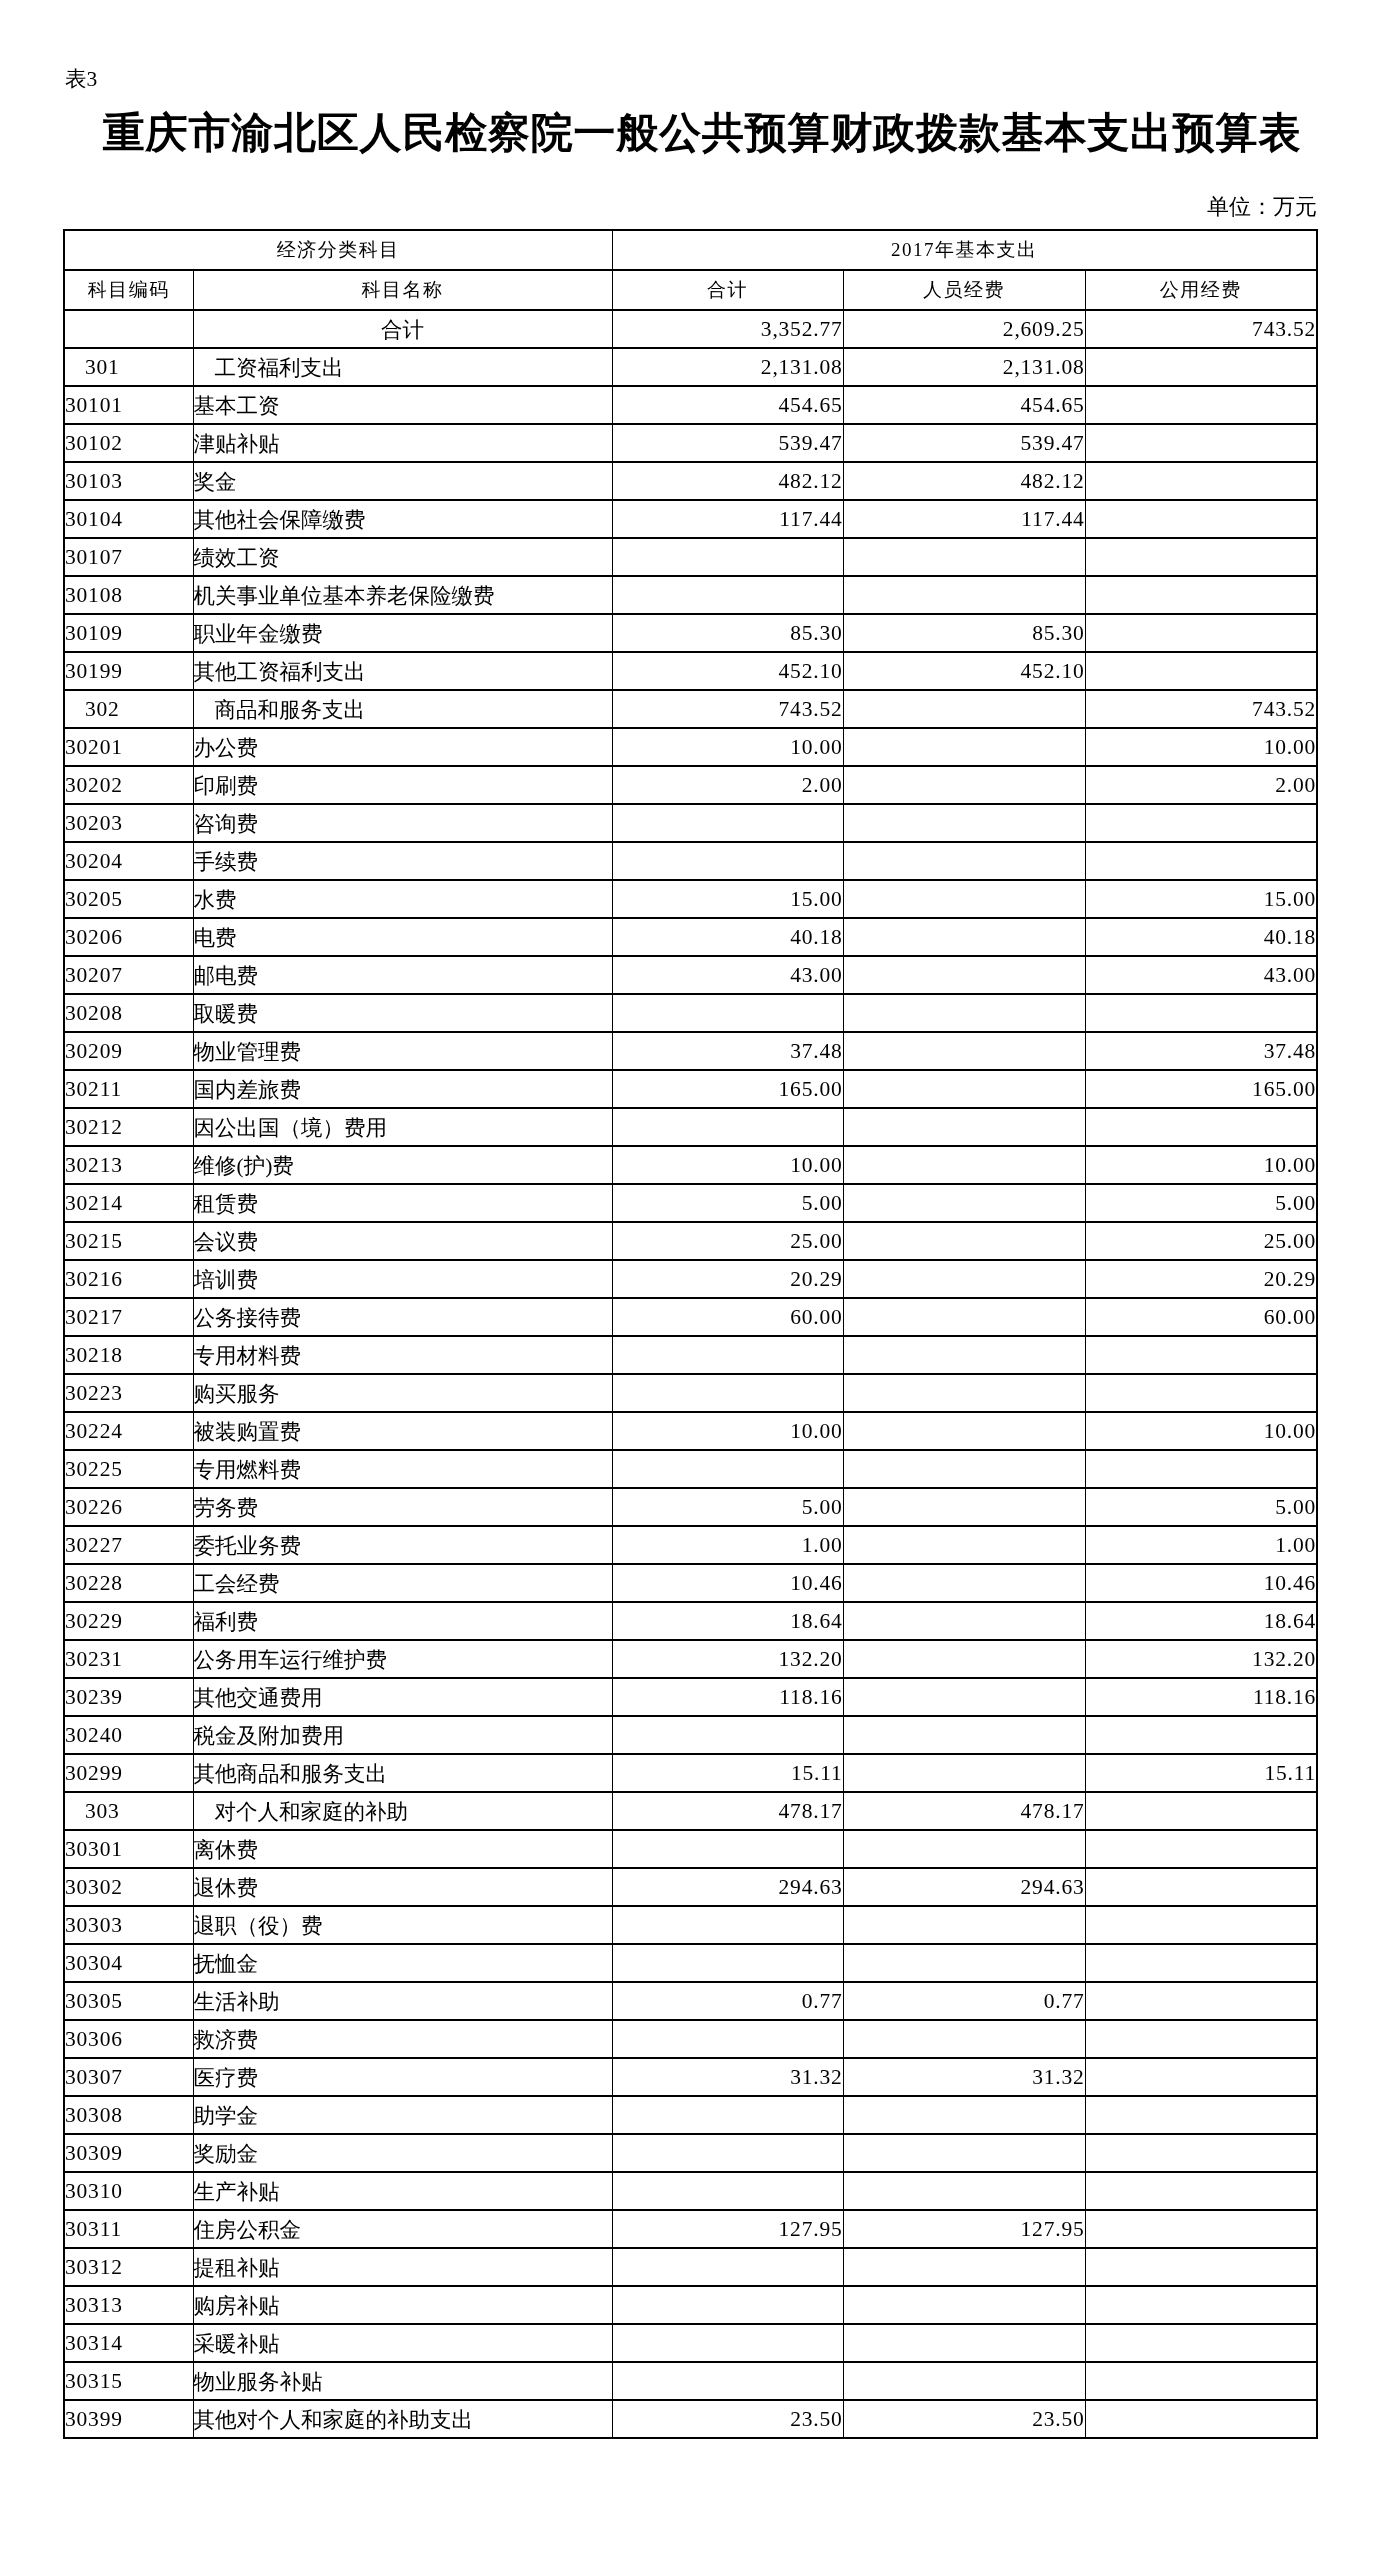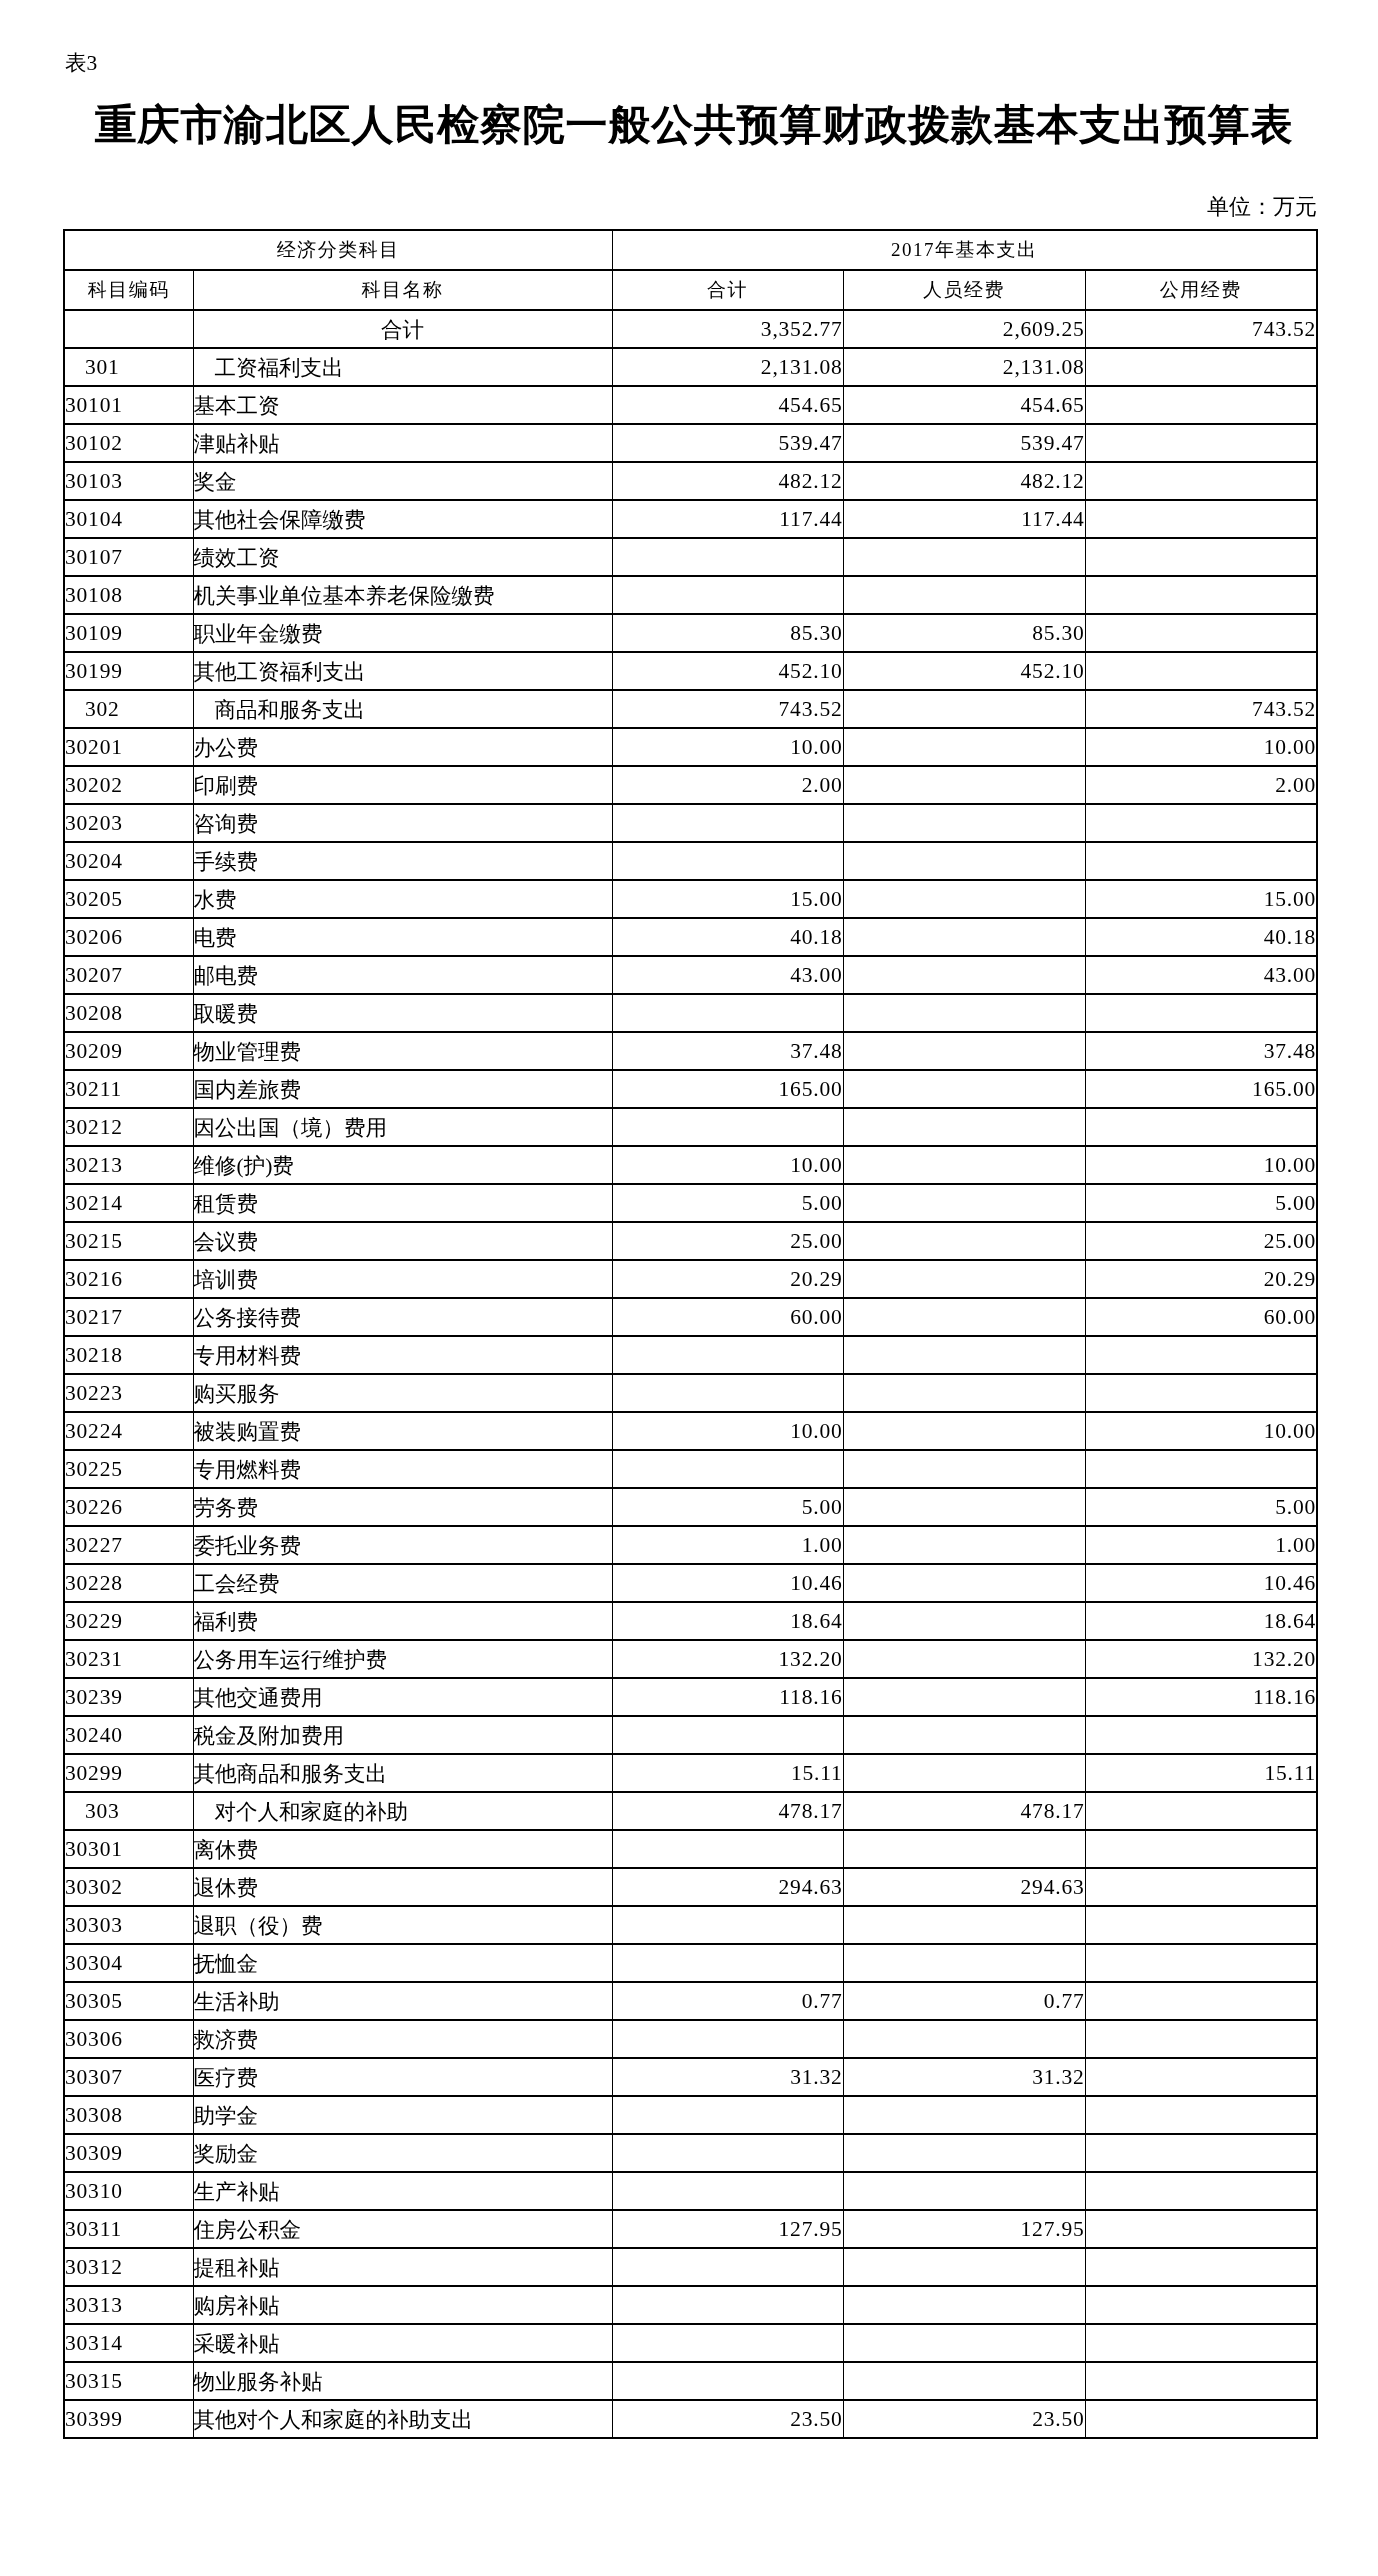--- a/index.html
+++ b/index.html
@@ -16,30 +16,30 @@
   .page {
     position: relative;
     width: 1379px;
     height: 2576px;
     background: #ffffff;
     overflow: hidden;
   }
   .table-label {
     position: absolute;
     left: 65px;
-    top: 52px;
+    top: 68px;
     font-size: 21.5px;
     line-height: 1.1;
   }
   .title {
     position: absolute;
     left: 63px;
     top: 97px;
     width: 1254px;
-    margin: 4px;
+    margin: 12px;
     text-align: center;
     font-family: "Liberation Sans", "DejaVu Sans", sans-serif;
     font-weight: bold;
     font-size: 42px;
     line-height: 1.15;
     letter-spacing: 0.8px;
     white-space: nowrap;
   }
   .unit-note {
     position: absolute;

